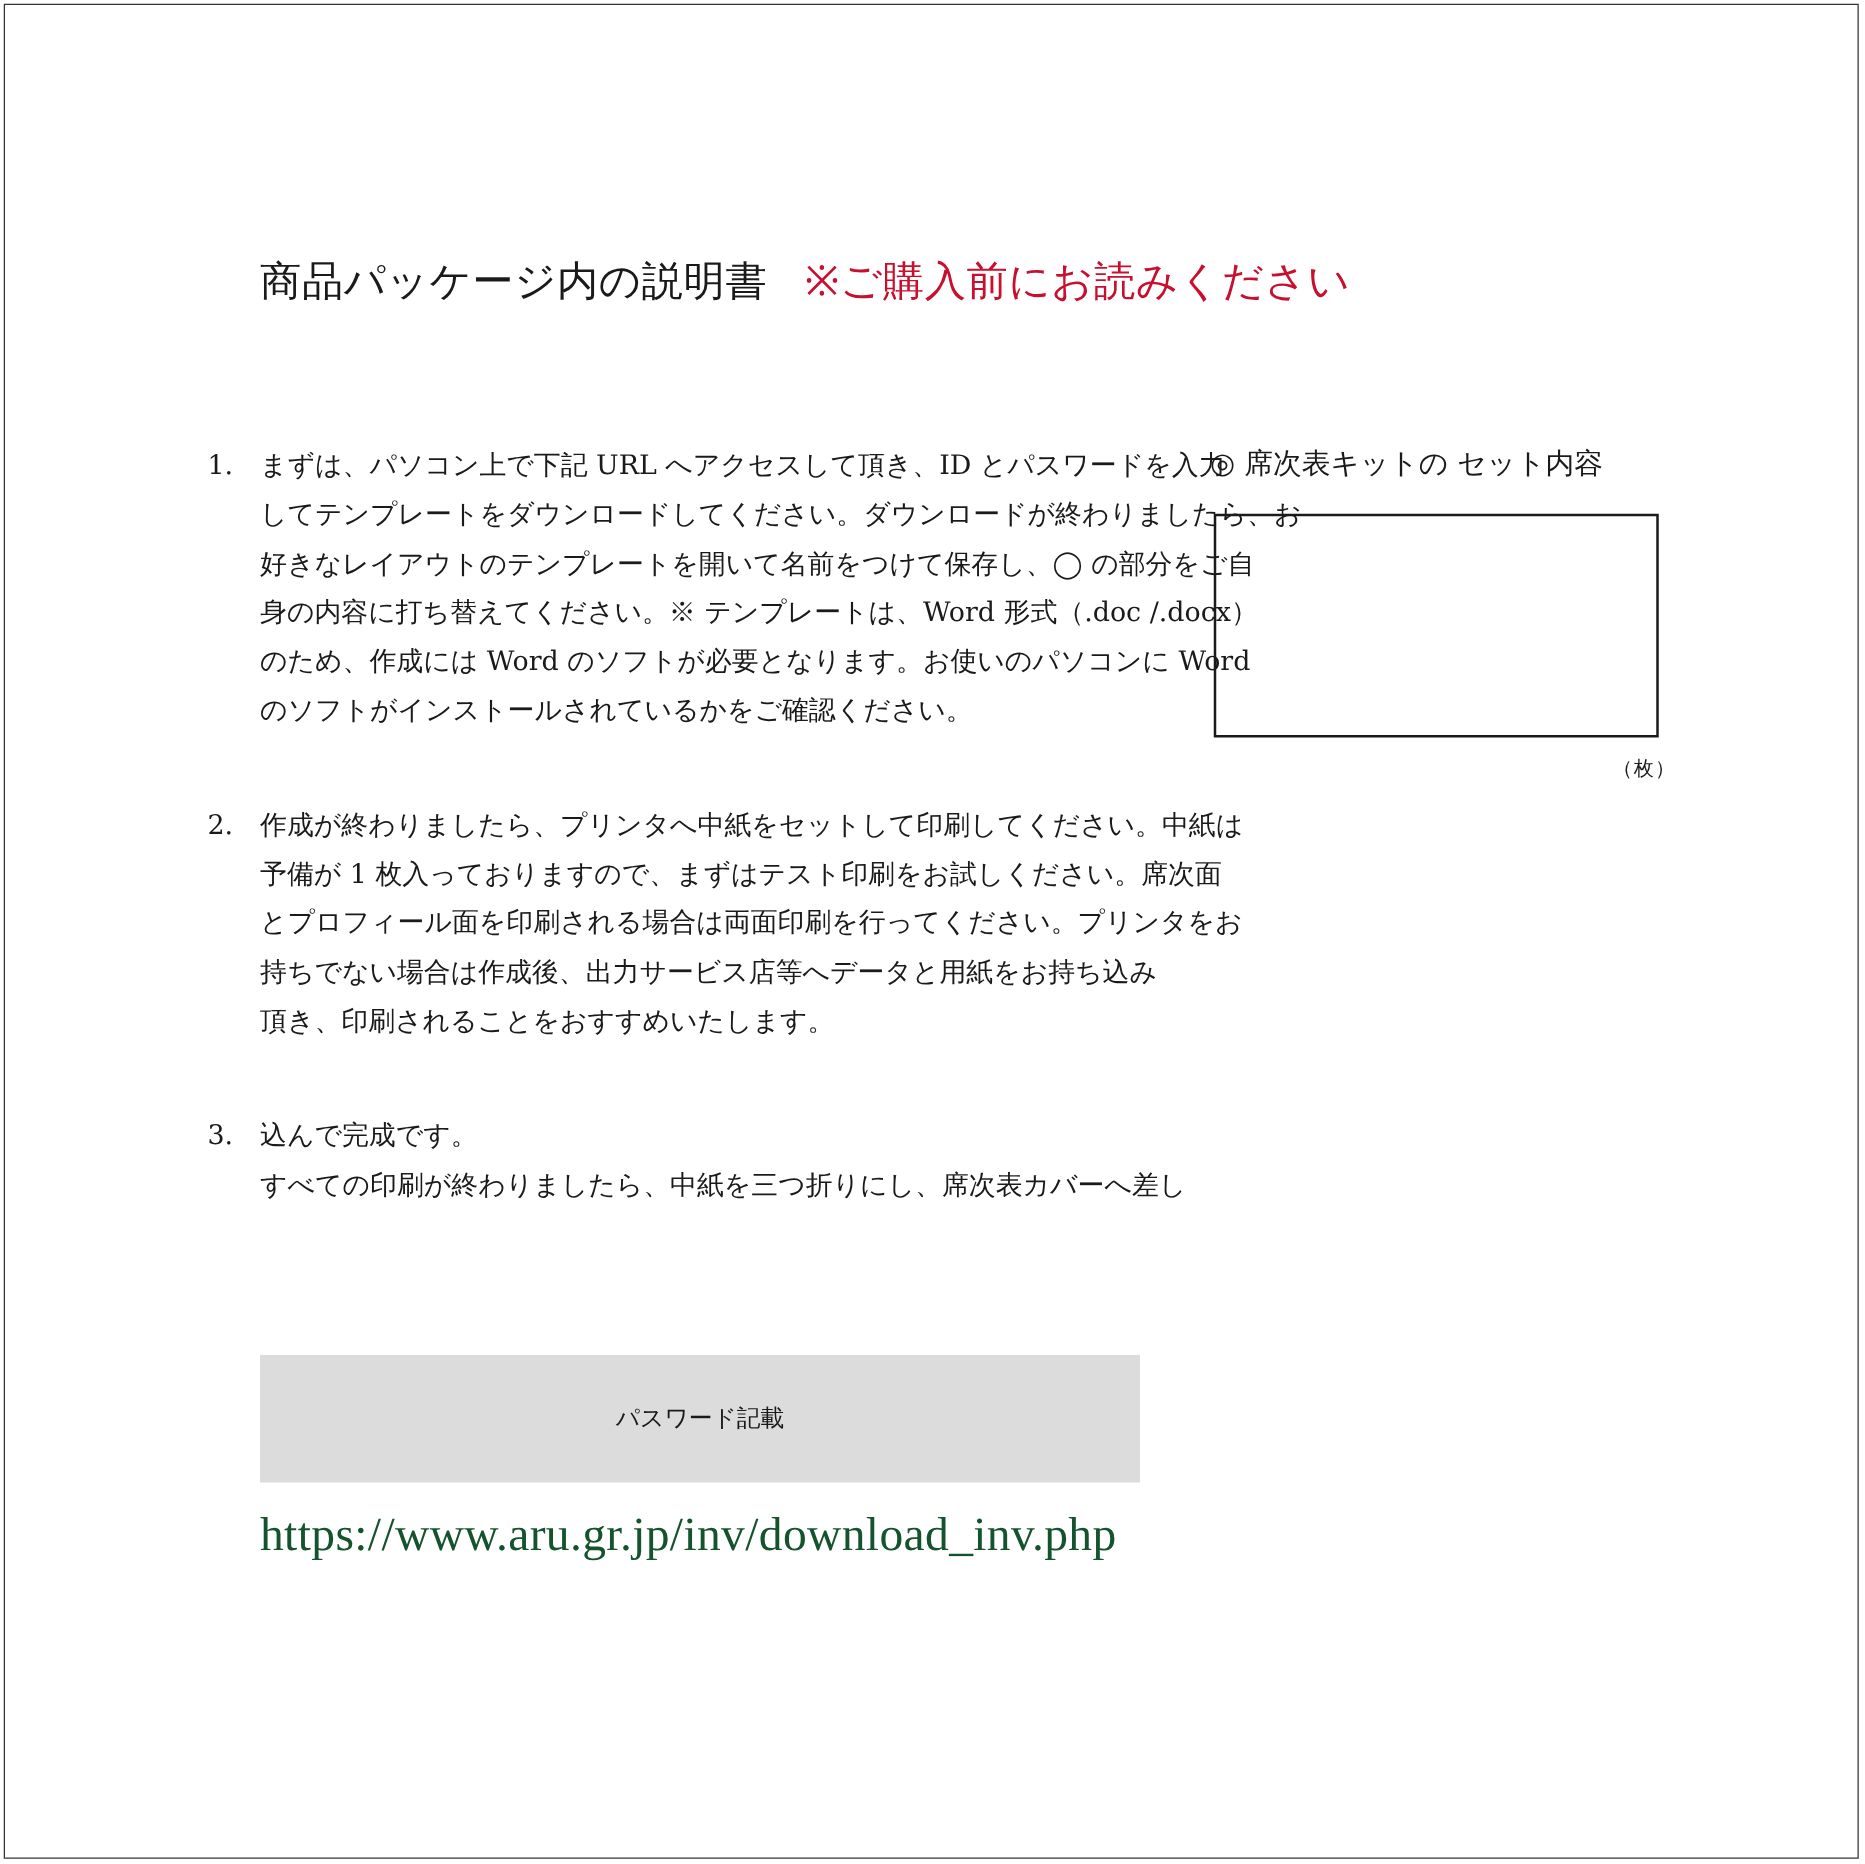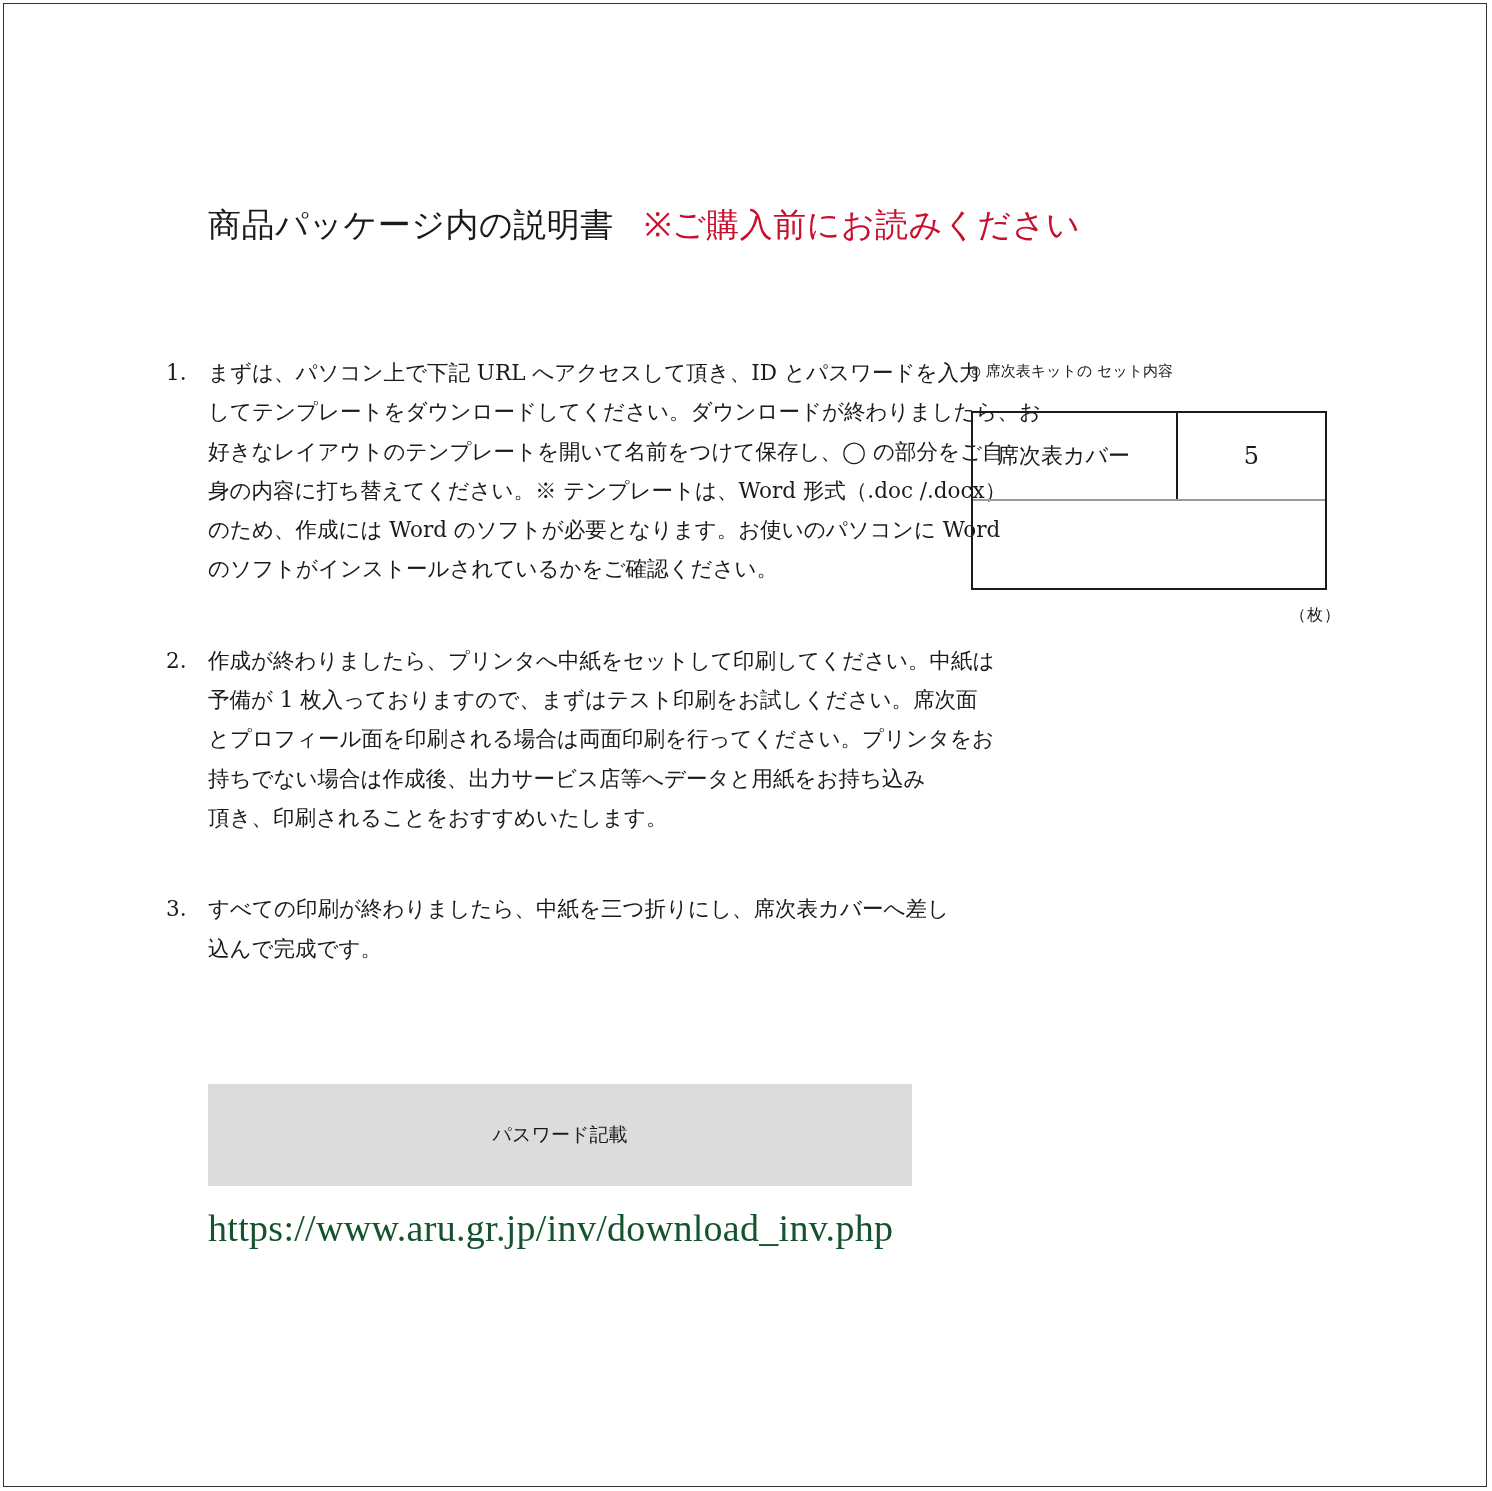--- a/index.html
+++ b/index.html
@@ -63,21 +63,21 @@
     .step .line {
       display: block;
       white-space: nowrap;
     }
     .kit {
       position: absolute;
       left: 968px;
       top: 353px;
     }
     .kit-title {
-      font-size: 15px;
+      font-size: 23px;
       line-height: 36px;
       white-space: nowrap;
       margin-bottom: 22px;
     }
     .kit-table {
       position: relative;
       width: 356px;
       height: 179px;
       border: 2px solid #1a1a1a;
       box-sizing: border-box;
@@ -165,32 +165,28 @@
   <div class="step">
     <span class="num">2.</span>
     <span class="line">作成が終わりましたら、プリンタへ中紙をセットして印刷してください。中紙は</span>
     <span class="line">予備が 1 枚入っておりますので、まずはテスト印刷をお試しください。席次面</span>
     <span class="line">とプロフィール面を印刷される場合は両面印刷を行ってください。プリンタをお</span>
     <span class="line">持ちでない場合は作成後、出力サービス店等へデータと用紙をお持ち込み</span>
     <span class="line">頂き、印刷されることをおすすめいたします。</span>
   </div>
   <div class="step">
     <span class="num">3.</span>
+    <span class="line">込んで完成です。</span>
     <span class="line">すべての印刷が終わりましたら、中紙を三つ折りにし、席次表カバーへ差し</span>
-    <span class="line">込んで完成です。</span>
   </div>
 </div>
 
 <div class="kit">
   <div class="kit-title">◎ 席次表キットの セット内容</div>
   <div class="kit-table">
-    <div class="kit-row r1">
-      <div class="kit-cell-label">席次表カバー</div>
-      <div class="kit-cell-qty">5</div>
-    </div>
   </div>
 </div>
 <div class="kit-unit">（枚）</div>
 
 <div class="password-box">
   <span>パスワード記載</span>
 </div>
 
 <div class="url">https://www.aru.gr.jp/inv/download_inv.php</div>
 

